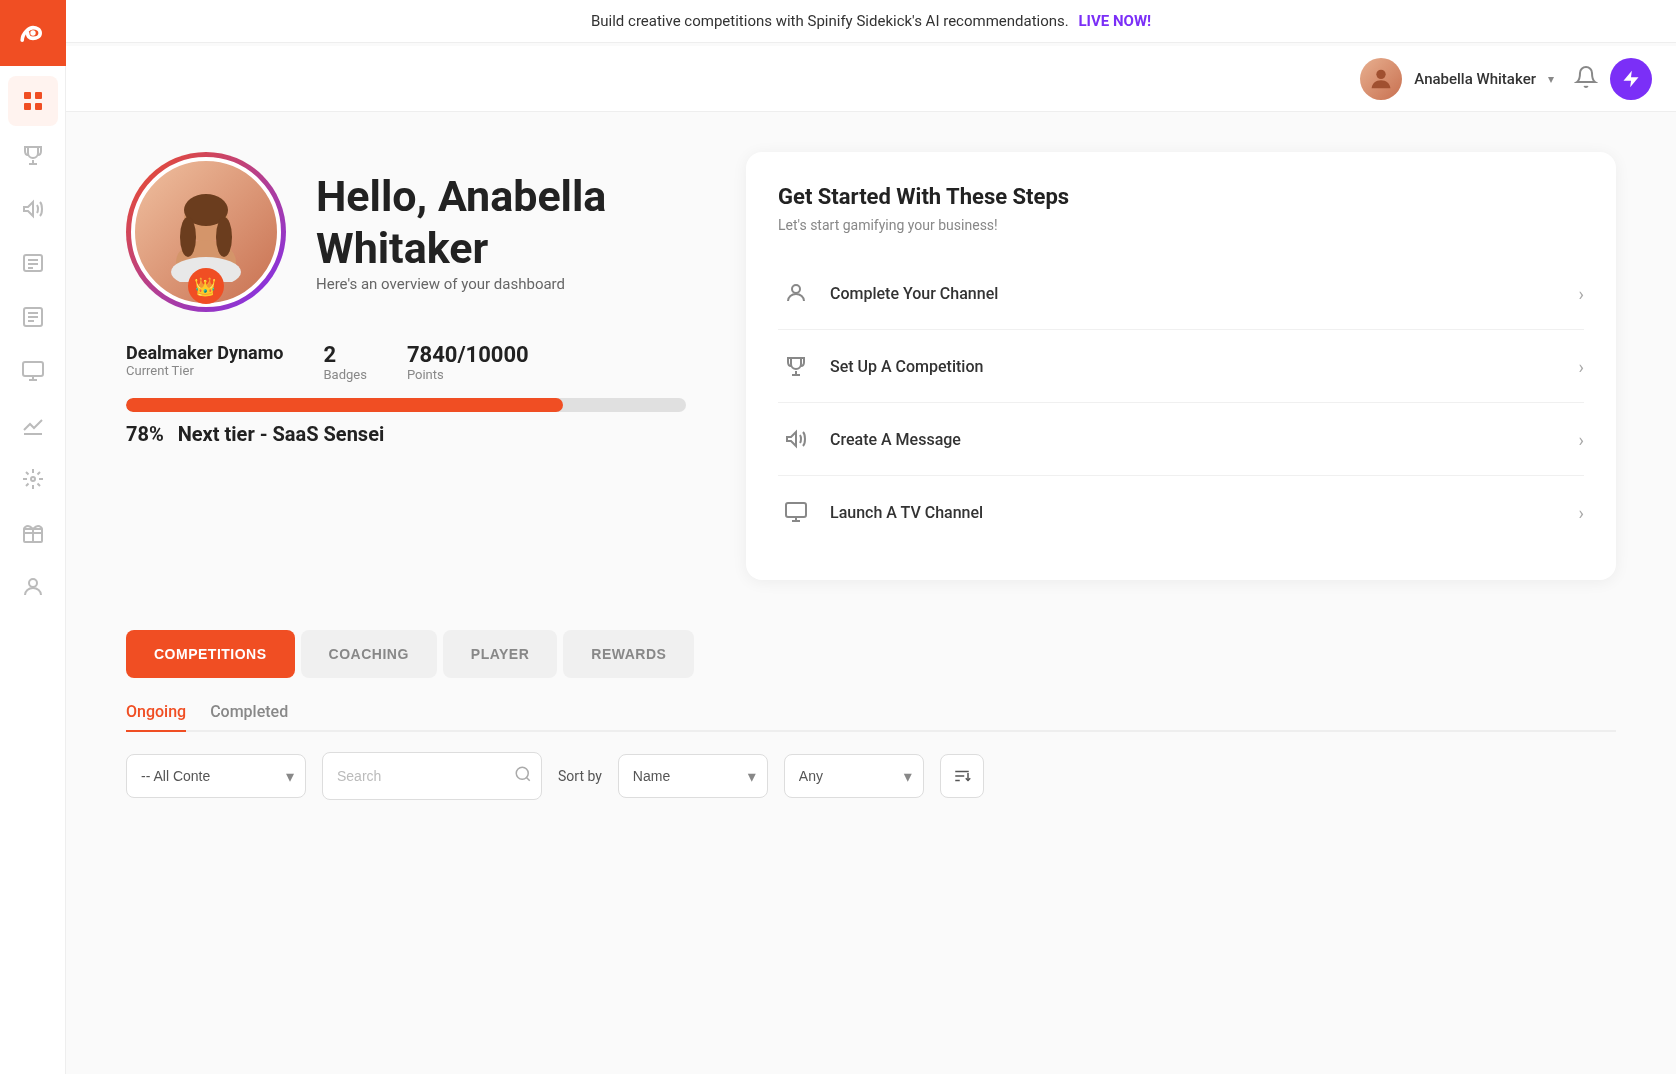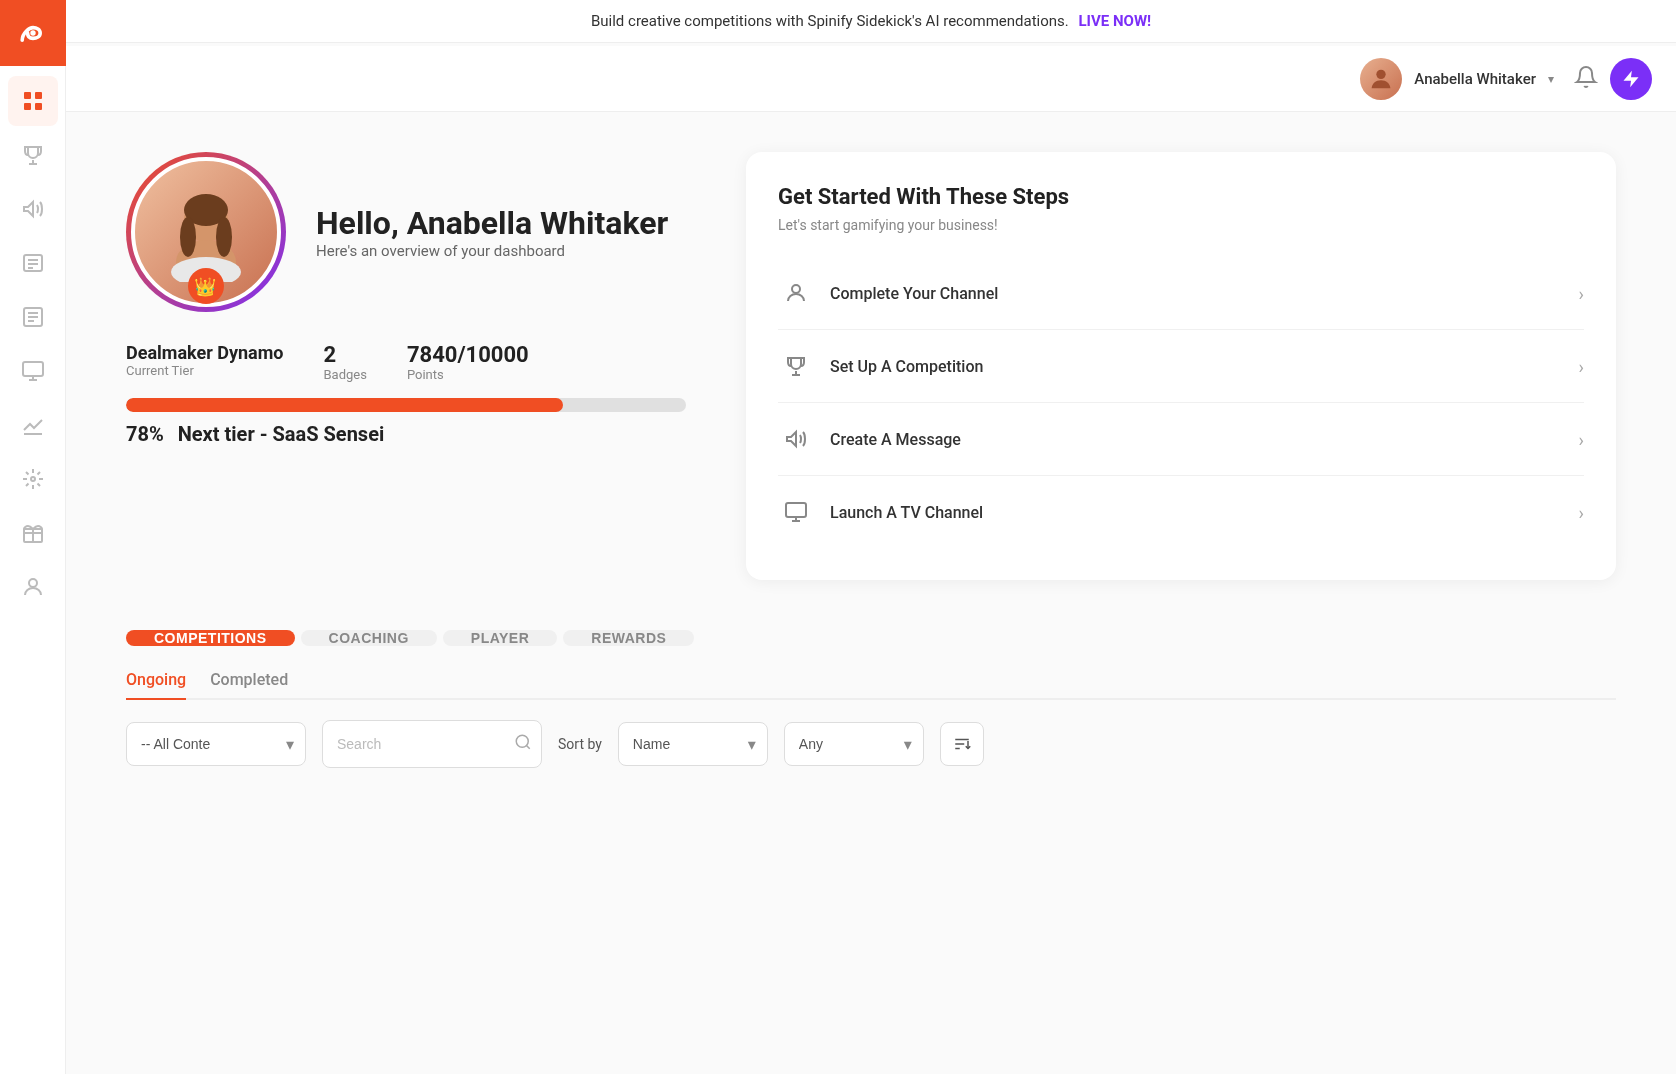--- a/index.html
+++ b/index.html
@@ -136,21 +136,21 @@
       width: 36px;
       height: 36px;
       background: #f04e23;
       border-radius: 50%;
       display: flex;
       align-items: center;
       justify-content: center;
       font-size: 18px;
     }
     .profile-info h2 {
-      font-size: 32px;
+      font-size: 43px;
       font-weight: 700;
       color: #222;
       line-height: 1.2;
     }
     .profile-info p {
       font-size: 15px;
       color: #666;
     }
     .profile-stats {
       display: flex;
@@ -255,21 +255,21 @@
     
     .tabs-section {
       margin-top: 0;
     }
     .main-tabs {
       display: flex;
       gap: 0;
       margin-bottom: 24px;
     }
     .main-tab {
-      padding: 0 28px;
+      padding: 16px 28px;
       font-size: 14px;
       font-weight: 600;
       cursor: pointer;
       border-radius: 8px;
       letter-spacing: 0.5px;
       color: #888;
       background: transparent;
       border: none;
     }
     .main-tab.active {

